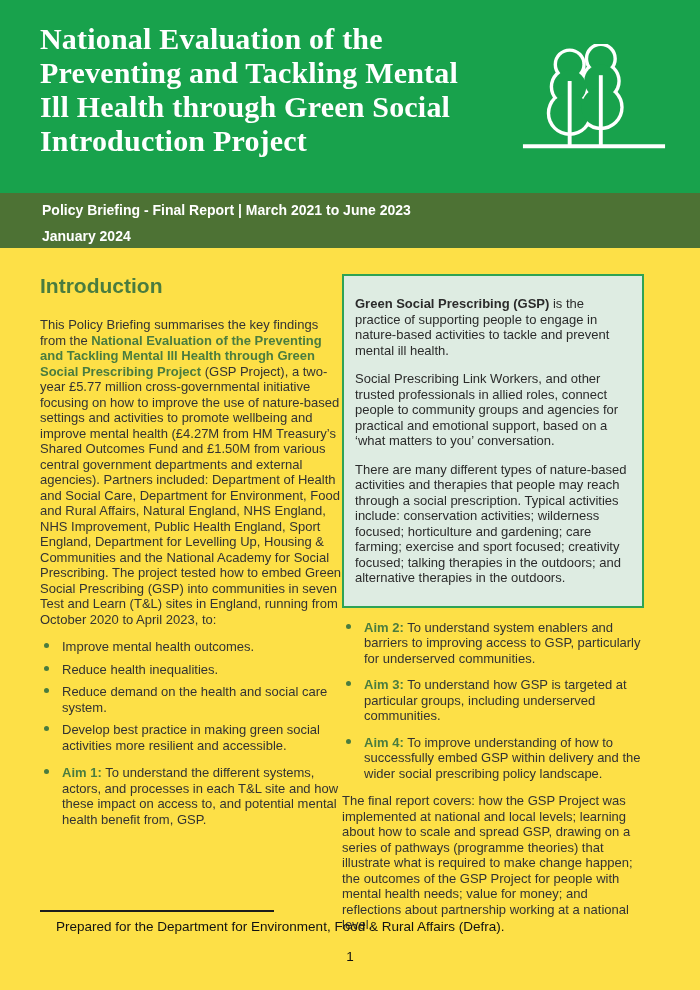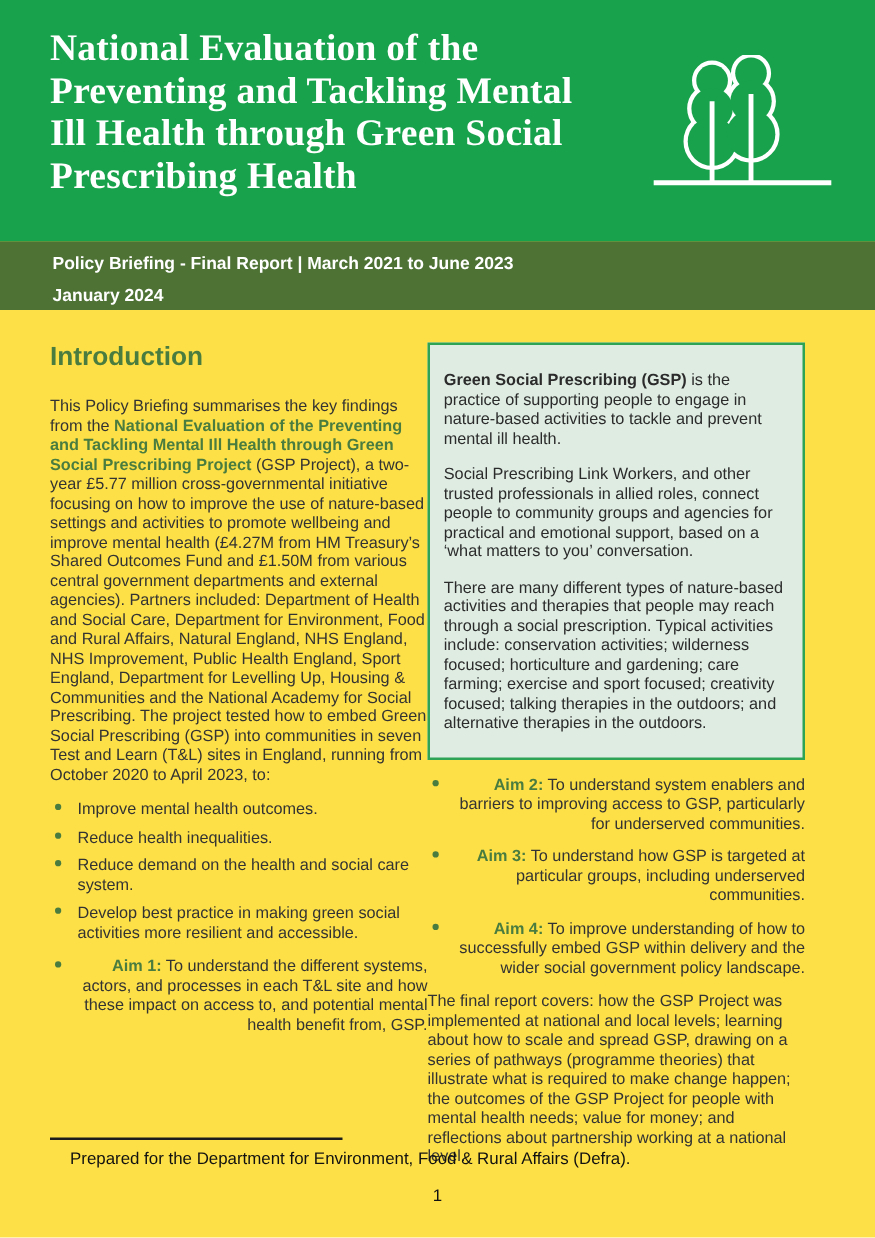--- a/index.html
+++ b/index.html
@@ -22,21 +22,21 @@
   
   .content{display:flex;padding:0 38px 0 40px;}
   .col{width:302px;}
   h2{color:#4a7c3f;font-size:21px;line-height:23px;font-weight:bold;margin:26px 0 0 0;}
   .body{font-size:13px;line-height:15.5px;color:#333;margin:20px 0 0 0;}
   .em-green{color:#4a7c3f;font-weight:bold;}
 
   
   ul.bullets{list-style:none;margin:12px 0 0 0;padding:0;}
   ul.bullets li{display:flex;margin:0 0 7px 0;}
-  ul.bullets.aims li{margin:0 0 11px 0;text-align:right;}
+  ul.bullets.aims li{margin:0 0 11px 0;}
   .dot{flex:0 0 auto;width:5px;height:5px;border-radius:50%;background:#4a7c3f;
        margin:4px 13px 0 4px;}
   .btext{flex:1;font-size:13px;line-height:15.5px;color:#333;}
   .aim-label{color:#4a7c3f;font-weight:bold;}
 
   
   .info-box{margin-top:26px;border:2px solid #2fa355;background:#deece2;
             padding:20px 11px;box-sizing:border-box;}
   .info-box p{margin:0;font-size:13px;line-height:15.5px;color:#2b2b2b;}
   .info-box p + p{margin-top:13px;}
@@ -53,21 +53,21 @@
 </head>
 <body>
 
 <div class="page">
 
   <header class="header">
     <h1 class="title">
       <div>National Evaluation of the</div>
       <div>Preventing and Tackling Mental</div>
       <div>Ill Health through Green Social</div>
-      <div>Prescribing Health</div>
+      <div>Introduction Project</div>
     </h1>
     <svg class="tree-icon" width="146" height="112" viewBox="0 0 150 115" aria-hidden="true">
 
       <g fill="none" stroke="#ffffff" stroke-width="7">
         <circle cx="50" cy="21" r="13"></circle>
           <circle cx="50" cy="44" r="17"></circle>
           <circle cx="50" cy="71" r="20"></circle>
         <circle cx="82" cy="15" r="13"></circle>
           <circle cx="82" cy="38" r="17"></circle>
           <circle cx="82" cy="65" r="20"></circle>
@@ -139,21 +139,21 @@
         <li>
             <span class="dot"></span>
             <div class="btext"><span class="aim-label">Aim 2:</span> <span>To understand system enablers and barriers to improving access to GSP, particularly for underserved communities.</span></div>
           </li>
         <li>
             <span class="dot"></span>
             <div class="btext"><span class="aim-label">Aim 3:</span> <span>To understand how GSP is targeted at particular groups, including underserved communities.</span></div>
           </li>
         <li>
             <span class="dot"></span>
-            <div class="btext"><span class="aim-label">Aim 4:</span> <span>To improve understanding of how to successfully embed GSP within delivery and the wider social government policy landscape.</span></div>
+            <div class="btext"><span class="aim-label">Aim 4:</span> <span>To improve understanding of how to successfully embed GSP within delivery and the wider social prescribing policy landscape.</span></div>
           </li>
       </ul>
 
       <p class="body final">The final report covers: how the GSP Project was implemented at national and local levels; learning about how to scale and spread GSP, drawing on a series of pathways (programme theories) that illustrate what is required to make change happen; the outcomes of the GSP Project for people with mental health needs; value for money; and reflections about partnership working at a national level.</p>
     </section>
   </main>
 
   <div class="footer-line"></div>
   <p class="prepared">Prepared for the Department for Environment, Food &amp; Rural Affairs (Defra).</p>
   <div class="page-num">1</div>

